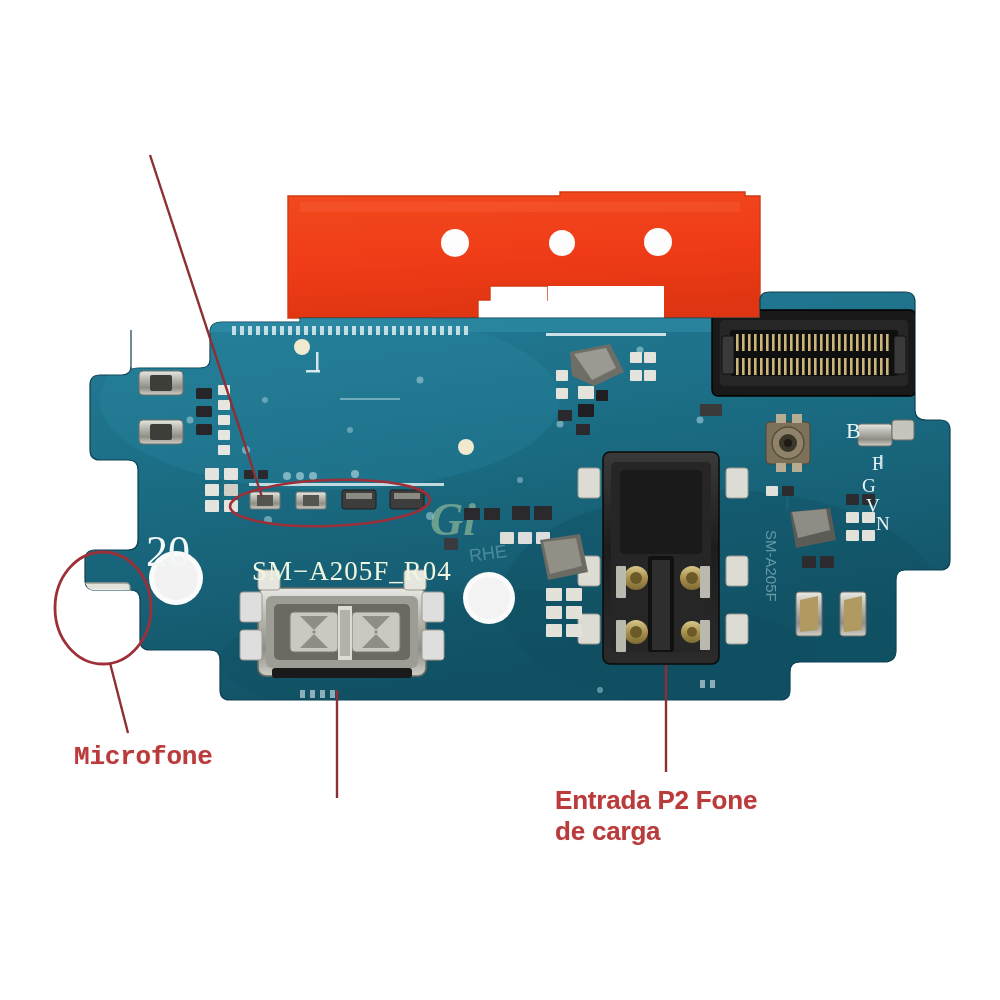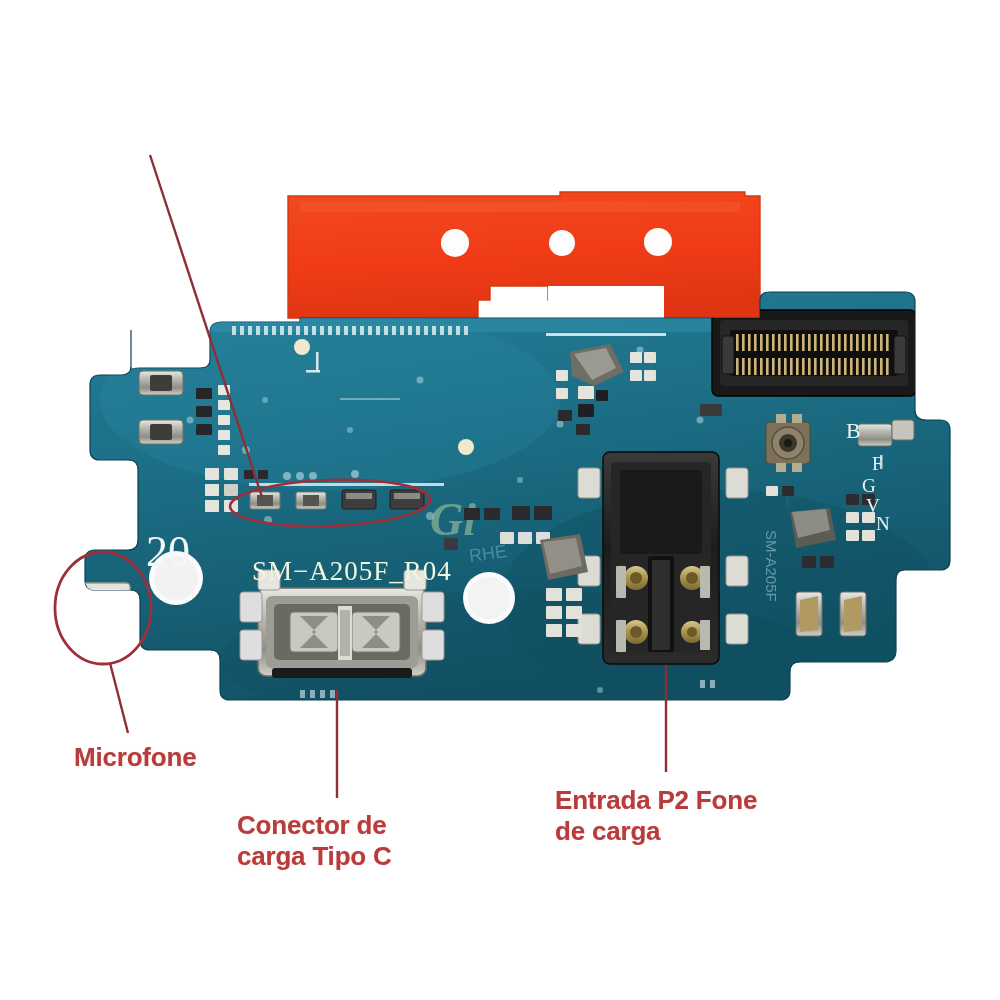--- a/index.html
+++ b/index.html
@@ -26,21 +26,21 @@
     position: absolute;
     color: #b93b3b;
     font-weight: bold;
     font-family: "Liberation Sans", sans-serif;
     line-height: 1.18;
     letter-spacing: -0.2px;
     white-space: pre-line;
     text-shadow: 0 0 1px rgba(185,59,59,0.35);
   }
   #label-title   { left: 88px;  top: 112px; font-size: 30px; }
-  #label-mic     { left: 74px;  top: 742px; font-size: 26px; }
+  #label-mic     { left: 74px;  top: 742px; font-size: 26px; font-family: Liberation Mono, monospace; }
   #label-usb     { left: 237px; top: 810px; font-size: 26px; }
   #label-jack    { left: 555px; top: 785px; font-size: 26px; }
   svg.board-svg {
     position: absolute;
     left: 0; top: 0;
     width: 1000px;
     height: 1000px;
   }
 </style>
 </head>
@@ -474,19 +474,17 @@
 
       <line x1="337" y1="690" x2="337" y2="798" stroke="#8e2f34" stroke-width="2.4"></line>
 
       <line x1="666" y1="665" x2="666" y2="772" stroke="#8e2f34" stroke-width="2.4"></line>
     </g>
   </svg>
 
 
   <div class="label" id="label-mic">Microfone</div>
 
-  <div class="label" id="label-usb">Conector de
-carga Tipo C</div>
 
   <div class="label" id="label-jack">Entrada P2 Fone
 de carga</div>
 
 </div>
 
 </body></html>

